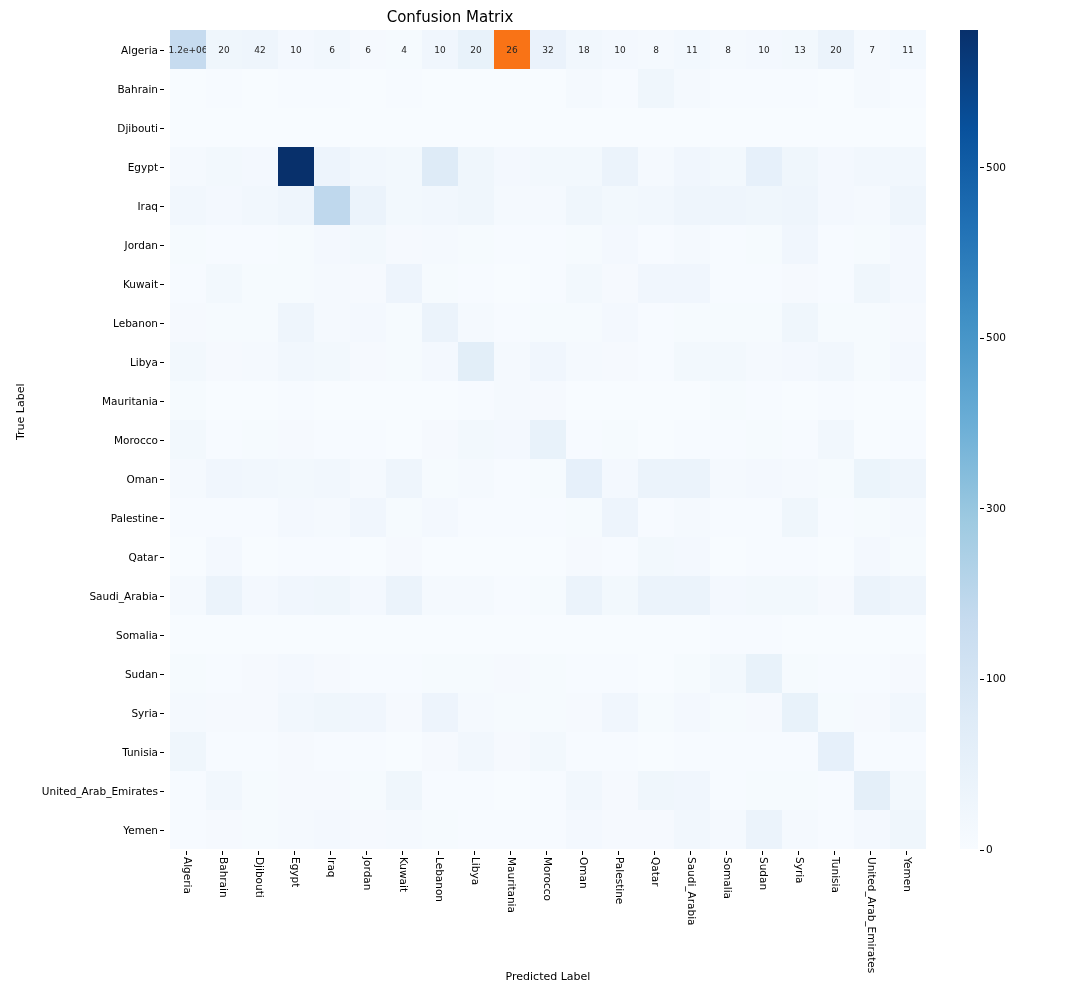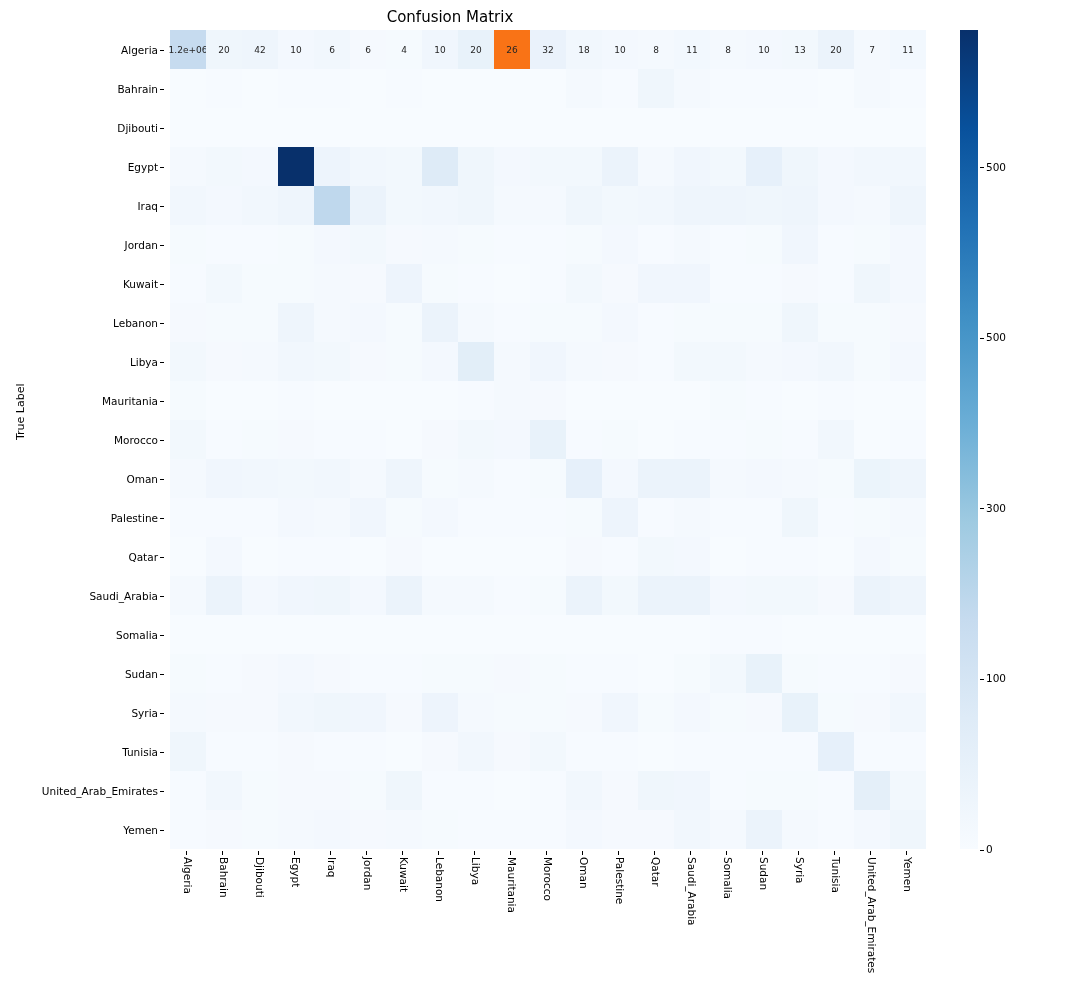--- a/index.html
+++ b/index.html
@@ -680,20 +680,21 @@
       <div class="xtick" style="left: 486px;"><span class="dash"></span><span>Qatar</span></div>
       <div class="xtick" style="left: 522px;"><span class="dash"></span><span>Saudi_Arabia</span></div>
       <div class="xtick" style="left: 558px;"><span class="dash"></span><span>Somalia</span></div>
       <div class="xtick" style="left: 594px;"><span class="dash"></span><span>Sudan</span></div>
       <div class="xtick" style="left: 630px;"><span class="dash"></span><span>Syria</span></div>
       <div class="xtick" style="left: 666px;"><span class="dash"></span><span>Tunisia</span></div>
       <div class="xtick" style="left: 702px;"><span class="dash"></span><span>United_Arab_Emirates</span></div>
       <div class="xtick" style="left: 738px;"><span class="dash"></span><span>Yemen</span></div>
     </div>
 
+  <div class="xlabel">Predicted Label</div>
 
   <div class="cbar">
     <div class="cbar-grad"></div>
     <div id="cbar-ticks">
         <div class="cbar-tick" style="top: 819px;"><span class="dash"></span><span>0</span></div>
         <div class="cbar-tick" style="top: 648.375px;"><span class="dash"></span><span>100</span></div>
         <div class="cbar-tick" style="top: 477.75px;"><span class="dash"></span><span>300</span></div>
         <div class="cbar-tick" style="top: 307.125px;"><span class="dash"></span><span>500</span></div>
         <div class="cbar-tick" style="top: 136.5px;"><span class="dash"></span><span>500</span></div>
       </div>

